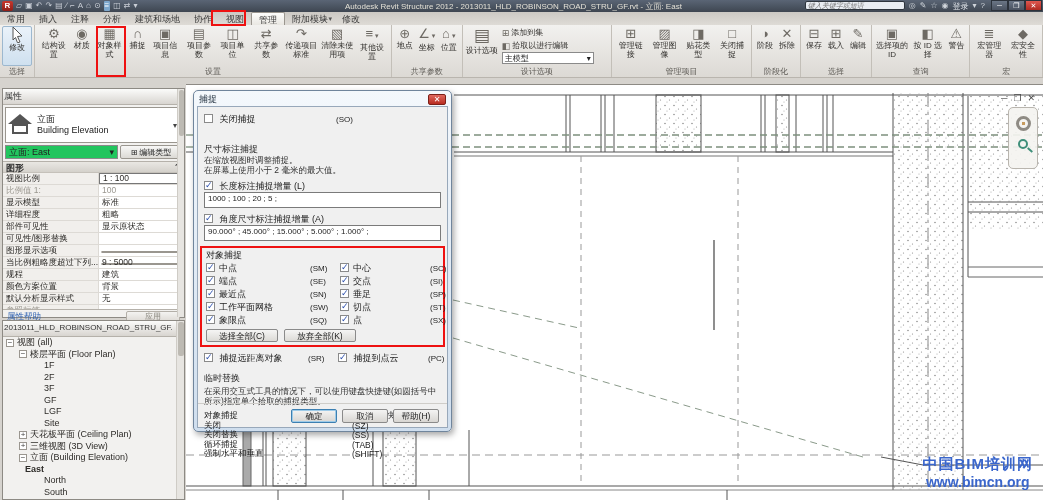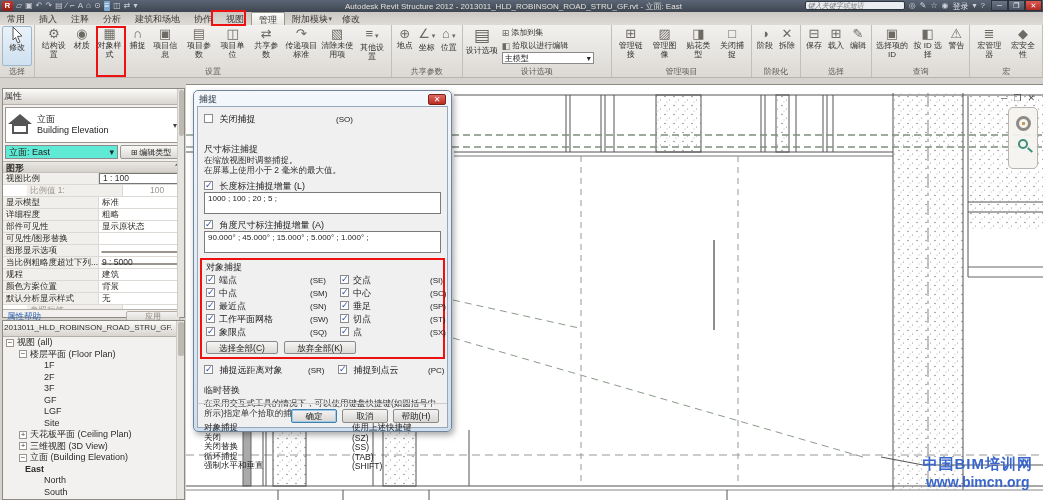--- a/index.html
+++ b/index.html
@@ -66,36 +66,36 @@
     font-size:9px; padding:1px 1px; display:flex; justify-content:space-between; color:#333;gap:8px; }
   #type-selector { margin:2px; height:36px; background:#fff; border:1px solid #9a968f;
     display:flex; align-items:center; gap:5px; padding:2px; }
   #ts-icon { width:24px; height:22px; position:relative; }
   #ts-icon .roof { width:0; height:0; border-left:12px solid transparent; border-right:12px solid transparent;
     border-bottom:10px solid #555; }
   #ts-icon .base { width:16px; height:10px; border:2px solid #555; margin:0 auto; }
   #ts-text { flex:1; font-size:9px; line-height:11px; color:#222; }
   #ts-arrow { font-size:8px; color:#444; padding-right:2px; }
   #inst-row { display:flex; gap:2px; margin:0 2px 2px 2px; height:14px; }
-  #inst-select { flex:1; background:#5eead4; border:1px solid #8a8a8a; font-size:9px;
+  #inst-select { flex:1; background:#22c55e; border:1px solid #8a8a8a; font-size:9px;
     display:flex; align-items:center; justify-content:space-between; padding:0 3px; }
   #edit-type { width:62px; background:linear-gradient(#f7f7f6,#dcdad5); border:1px solid #9a968f;
     font-size:8px; display:flex; align-items:center; justify-content:center; gap:2px; border-radius:2px; }
   .sect-head { height:12px; background:linear-gradient(#e9e7e3,#d4d1cb); border-top:1px solid #b5b1aa;
     border-bottom:1px solid #c5c1ba; font-size:9px; font-weight:bold; padding:0 3px;
     display:flex; justify-content:space-between; color:#333; }
   #pgrid { height:136px; overflow:hidden; background:#fff; position:relative; }
   .prow { display:flex; height:12px; border-bottom:1px solid #dddad5; font-size:8.5px; }
   .plabel { width:96px; background:#f1efec; border-right:1px solid #dddad5; padding:0 3px;
     white-space:nowrap; overflow:hidden; line-height:11px; color:#2e2c29; }
   .pvalue { flex:1; padding:0 3px; line-height:11px; color:#2e2c29; white-space:nowrap; overflow:hidden; }
   .prow.editbox .pvalue { background:#fff; border:1px solid #777; line-height:9px; }
   .prow.btn .pvalue { background:linear-gradient(#f7f7f6,#dcdad5); border:1px solid #9a968f;
     border-radius:2px; text-align:center; margin:18px 2px; line-height:8px; font-size:8px; }
-  .prow.disabled .plabel, .prow.disabled .pvalue { color:#9a978f;margin-left:24px; }
+  .prow.disabled .plabel, .prow.disabled .pvalue { color:#9a978f; }
   #pgrid-scroll { position:absolute; right:0; top:0; width:7px; height:100%; background:#e7e5e1; border-left:1px solid #cfccc6; }
   #pgrid-thumb { margin:1px auto; width:5px; height:46px; background:#bdbab3; border-radius:2px; }
   #props-foot { height:14px; display:flex; justify-content:space-between; align-items:center; padding:0 4px;
     border-top:1px solid #b5b1aa; }
   #props-help { font-size:8.5px; color:#2b5fb0; text-decoration:underline; }
   #apply-btn { width:54px; height:11px; font-size:8px; text-align:center; line-height:10px; color:#8a877f;
     background:linear-gradient(#f4f3f1,#dedbd6); border:1px solid #b3afa8; border-radius:2px; }
 
   #browser { left:2px; top:320px; width:183px; height:180px; }
   #tree { position:relative; height:165px; overflow:hidden; font-size:9px; }
@@ -134,21 +134,21 @@
     border-radius:2px; color:#fff; font-size:8px; line-height:10px; text-align:center; }
   #dlg-body { background:#f0f0f0; border:1px solid #98a8ba; height:322px; padding:4px 6px 0 6px;
     font-size:9px; color:#222; position:relative; }
   .cb { display:inline-block; width:9px; height:9px; background:#fff; border:1px solid #8a8a8a;
     margin-right:4px; vertical-align:-1px; position:relative; }
   .cb.checked::after { content:"✓"; position:absolute; left:0; top:-2px; font-size:9px; color:#2c4fad; }
   .krow { display:grid; grid-template-columns:132px 1fr; height:12px; align-items:center; }
   .dimhdr { margin-top:18px; color:#222; }
   .dimtxt { font-size:8.5px; line-height:9.5px; color:#333; }
   .cbrow { margin-top:5px; height:11px; }
-  .tfield { height:22px; background:#fff; border:1px solid #7a7a7a; font-size:8px; line-height:11px;
+  .tfield { height:16px; background:#fff; border:1px solid #7a7a7a; font-size:8px; line-height:11px;
     padding:0 3px; margin-top:1px; white-space:nowrap; overflow:hidden; }
   #snapbox { border:2px solid #ee1111; margin:5px -4px 0 -4px; padding:1px 4px 3px 4px; }
   .srow { display:grid; grid-template-columns:104px 30px 90px 1fr; height:13px; align-items:center; }
   .srow .key, .krow .key { font-size:8px; color:#222; }
   .snapbtns { display:flex; gap:6px; margin-top:2px; }
   .sbtn { width:72px; height:13px; background:linear-gradient(#f5f5f4,#dcdad6); border:1px solid #8a8a8a;
     border-radius:2px; font-size:8.5px; text-align:center; line-height:12px; }
   #ovr-desc { font-size:8.5px; line-height:9.5px; margin-top:2px; color:#333; }
   .orow { display:grid; grid-template-columns:148px 1fr; height:9.5px; font-size:8.5px; align-items:center; }
   #dlg-footer { position:absolute; left:0; bottom:0; width:100%; height:24px; border-top:1px solid #cfcdc9;
@@ -746,31 +746,31 @@
       <span class="cb checked"></span>
       <span>角度尺寸标注捕捉增量 (A)</span>
     </div>
     <div class="tfield">90.000° ;  45.000° ;  15.000° ;  5.000° ;  1.000° ;</div>
 
     <div id="snapbox">
       <div>对象捕捉</div>
       <div>
 
           <div class="srow">
+            <span><span class="cb checked"></span><span>中点</span></span>
+            <span class="key">(SM)</span>
+            <span><span class="cb checked"></span><span>中心</span></span>
+            <span class="key">(SC)</span>
+          </div>
+
+          <div class="srow">
             <span><span class="cb checked"></span><span>端点</span></span>
             <span class="key">(SE)</span>
             <span><span class="cb checked"></span><span>交点</span></span>
             <span class="key">(SI)</span>
-          </div>
-
-          <div class="srow">
-            <span><span class="cb checked"></span><span>中点</span></span>
-            <span class="key">(SM)</span>
-            <span><span class="cb checked"></span><span>中心</span></span>
-            <span class="key">(SC)</span>
           </div>
 
           <div class="srow">
             <span><span class="cb checked"></span><span>最近点</span></span>
             <span class="key">(SN)</span>
             <span><span class="cb checked"></span><span>垂足</span></span>
             <span class="key">(SP)</span>
           </div>
 
           <div class="srow">

